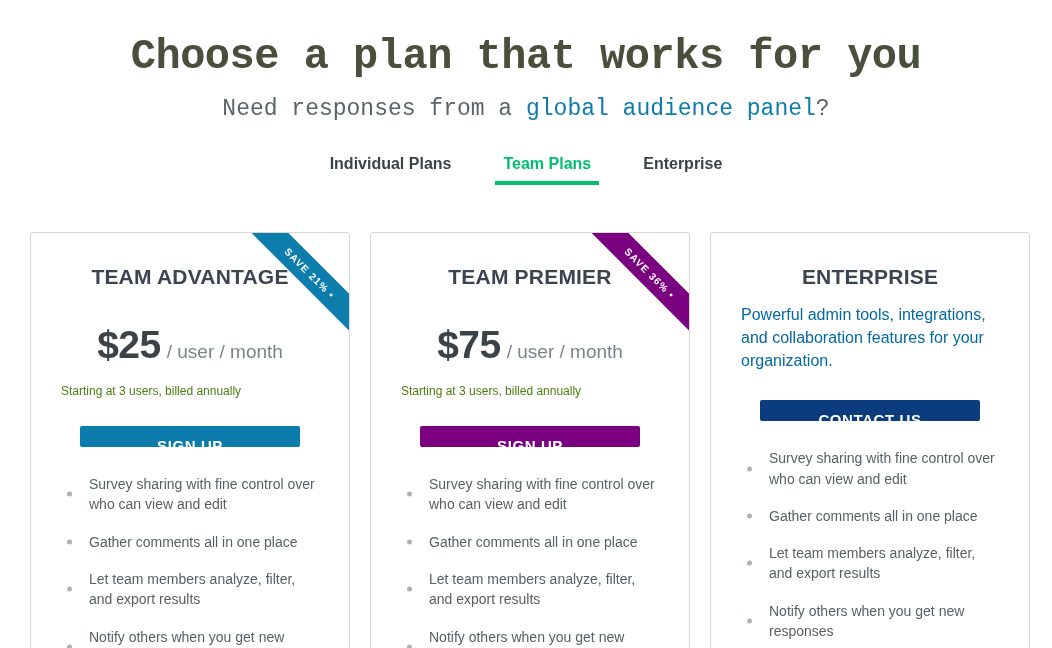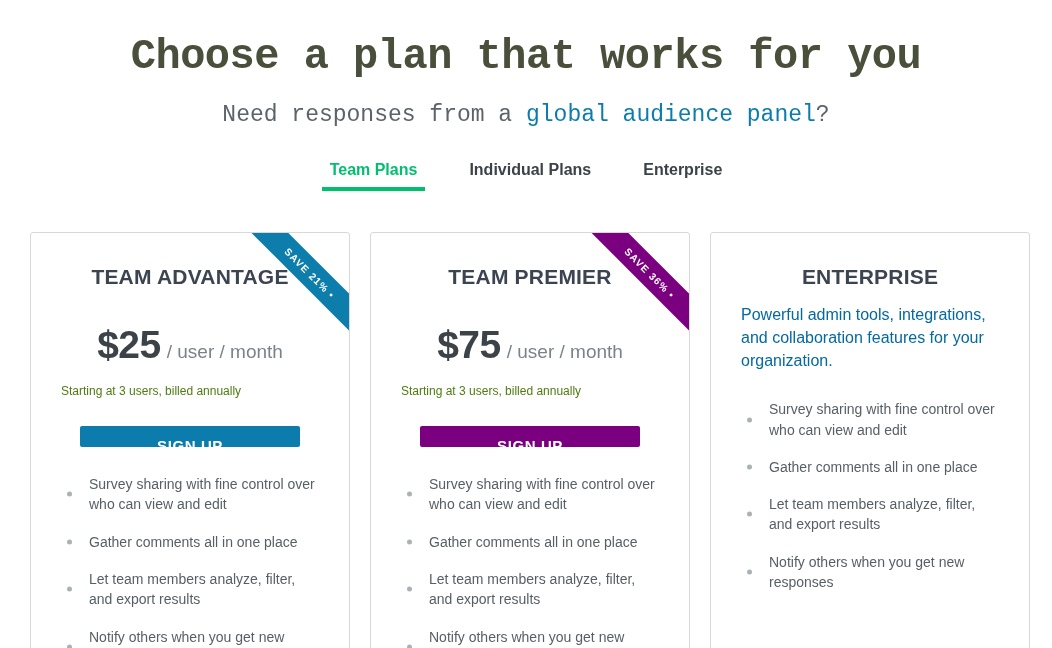--- a/index.html
+++ b/index.html
@@ -33,21 +33,21 @@
 
   .hero-title {
     font-size: 42px;
     font-weight: bold;
     letter-spacing: -0.5px;
     color: #4a4f3c;
     line-height: 1.15;
   }
 
   .hero-sub {
-    margin-top: 20px;
+    margin-top: 14px;
     font-size: 23px;
     font-weight: normal;
     color: #5b636b;
     line-height: 1.3;
   }
 
   .hero-sub a {
     color: #0c7cad;
     text-decoration: none;
   }
@@ -239,22 +239,22 @@
 <div class="page">
 
   <div class="hero">
     <h1 class="hero-title">Choose a plan that works for you</h1>
     <p class="hero-sub">
       <span>Need responses from a </span><a href="#">global audience panel</a><span>?</span>
     </p>
   </div>
 
   <div class="tabs" id="tabs-root">
+      <div class="tab">Individual Plans</div>
       <div class="tab active">Team Plans</div>
-      <div class="tab">Individual Plans</div>
       <div class="tab">Enterprise</div>
     </div>
 
   <div class="cards" id="cards-root">
       <div class="card">
         <div class="ribbon-overflow">
           <div class="ribbon teal">
             <span>SAVE 21% •</span>
           </div>
         </div>
@@ -306,20 +306,21 @@
           </li>
           <li class="feature">
             <span class="dot"></span>
             <span>Notify others when you get new responses</span>
           </li>
         </ul>
       </div>
       <div class="card">
         <div class="card-title">ENTERPRISE</div>
         <div class="card-desc">Powerful admin tools, integrations, and collaboration features for your organization.</div>
+        <button class="cta navy">CONTACT US</button>
         <ul class="features">
           <li class="feature">
             <span class="dot"></span>
             <span>Survey sharing with fine control over who can view and edit</span>
           </li>
           <li class="feature">
             <span class="dot"></span>
             <span>Gather comments all in one place</span>
           </li>
           <li class="feature">

